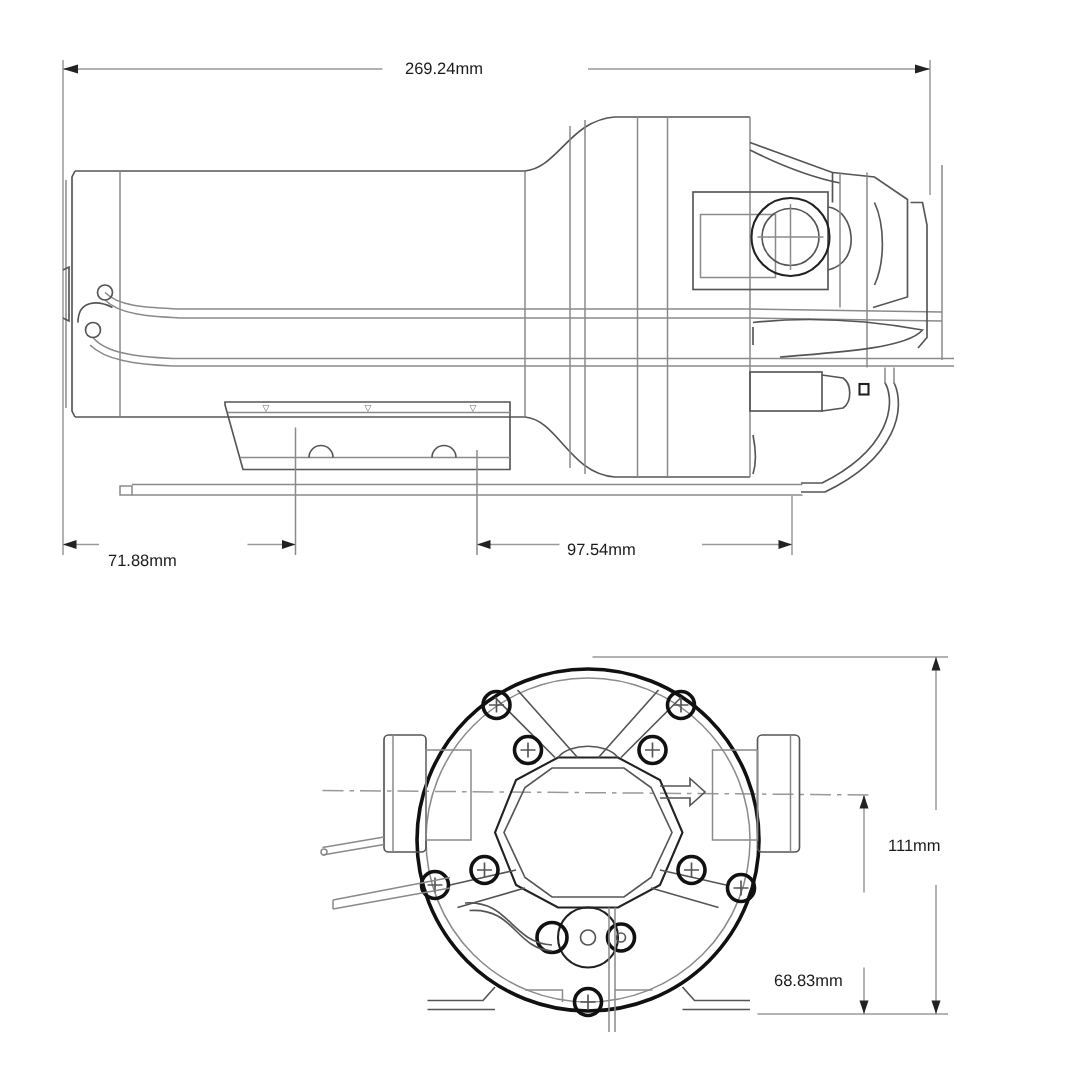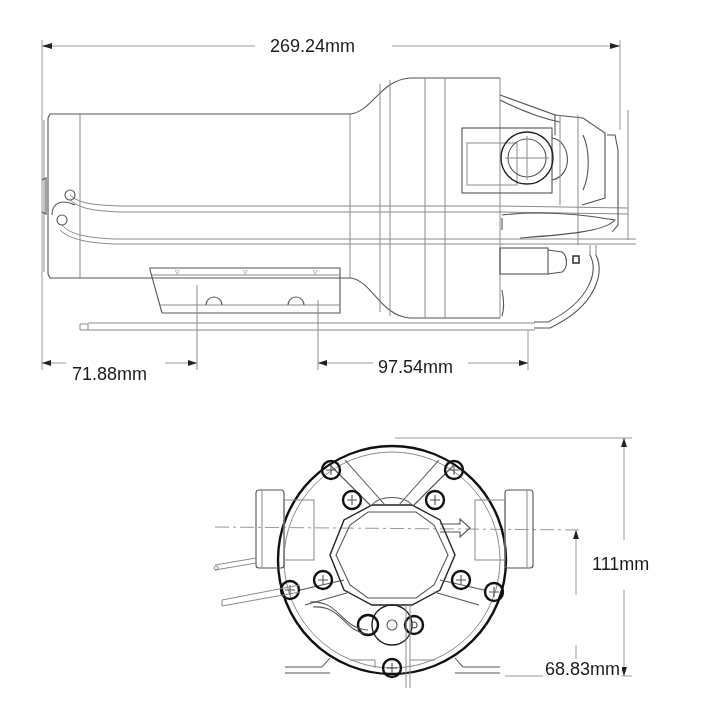--- a/index.html
+++ b/index.html
@@ -1,21 +1,21 @@
 <!DOCTYPE html>
 <html><head>
   <meta charset="utf-8">
   <style>
     html, body { margin: 0; padding: 0; background: #ffffff; }
     body { width: 720px; height: 720px; position: relative; overflow: hidden; }
     #canvas { position: absolute; left: 0; top: 0; width: 720px; height: 720px; }
     .dim-label {
       position: absolute;
       font-family: "Liberation Sans", sans-serif;
-      font-size: 18px;
+      font-size: 11px;
       color: #1a1a1a;
       background: #ffffff;
       padding: 0 2px;
       white-space: nowrap;
       line-height: 20px;
     }
     svg .thin { stroke: #8a8a8a; stroke-width: 1; fill: none; }
     svg .mid { stroke: #555; stroke-width: 1.1; fill: none; }
     svg .dark { stroke: #222; stroke-width: 1.4; fill: none; }
     svg .bold { stroke: #111; stroke-width: 2.4; fill: none; }
@@ -241,13 +241,13 @@
       <path class="mid" d="M455,658 L463,667 L500,667 M455,673 L500,673"></path>
       <path class="thin" d="M350,660 L375,660 L375,668 M410,660 L435,660"></path>
     </g>
   </g>
 </svg>
 
 <div class="dim-label" style="left:268px; top:36px;">269.24mm</div>
 <div class="dim-label" style="left:70px; top:364px;">71.88mm</div>
 <div class="dim-label" style="left:376px; top:357px;">97.54mm</div>
 <div class="dim-label" style="left:590px; top:554px;">111mm</div>
-<div class="dim-label" style="left:514px; top:659px;margin-left:29px;">68.83mm</div>
+<div class="dim-label" style="left:514px; top:644px;">68.83mm</div>
 
 </body></html>

